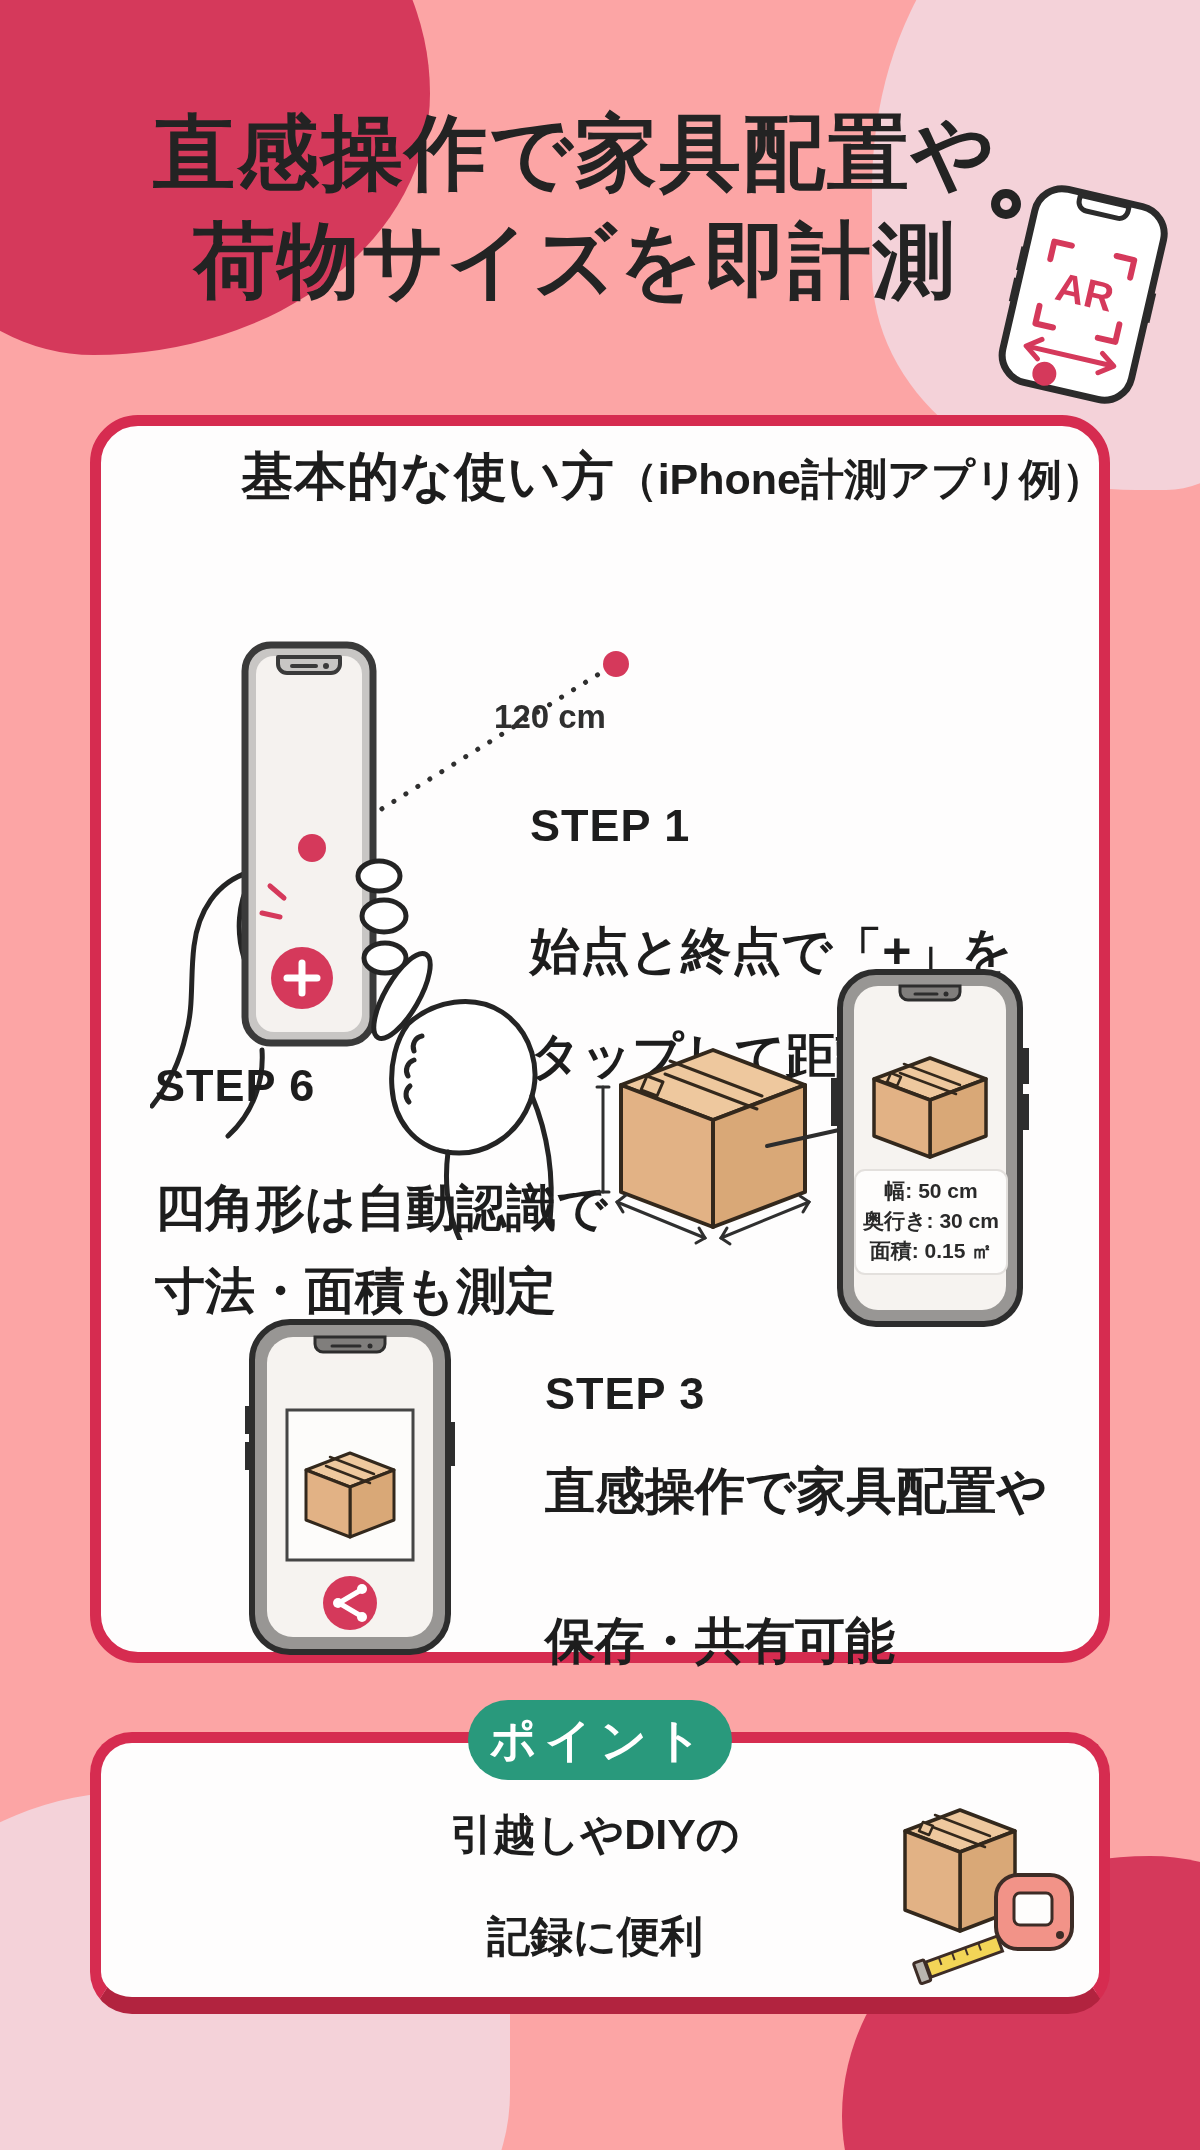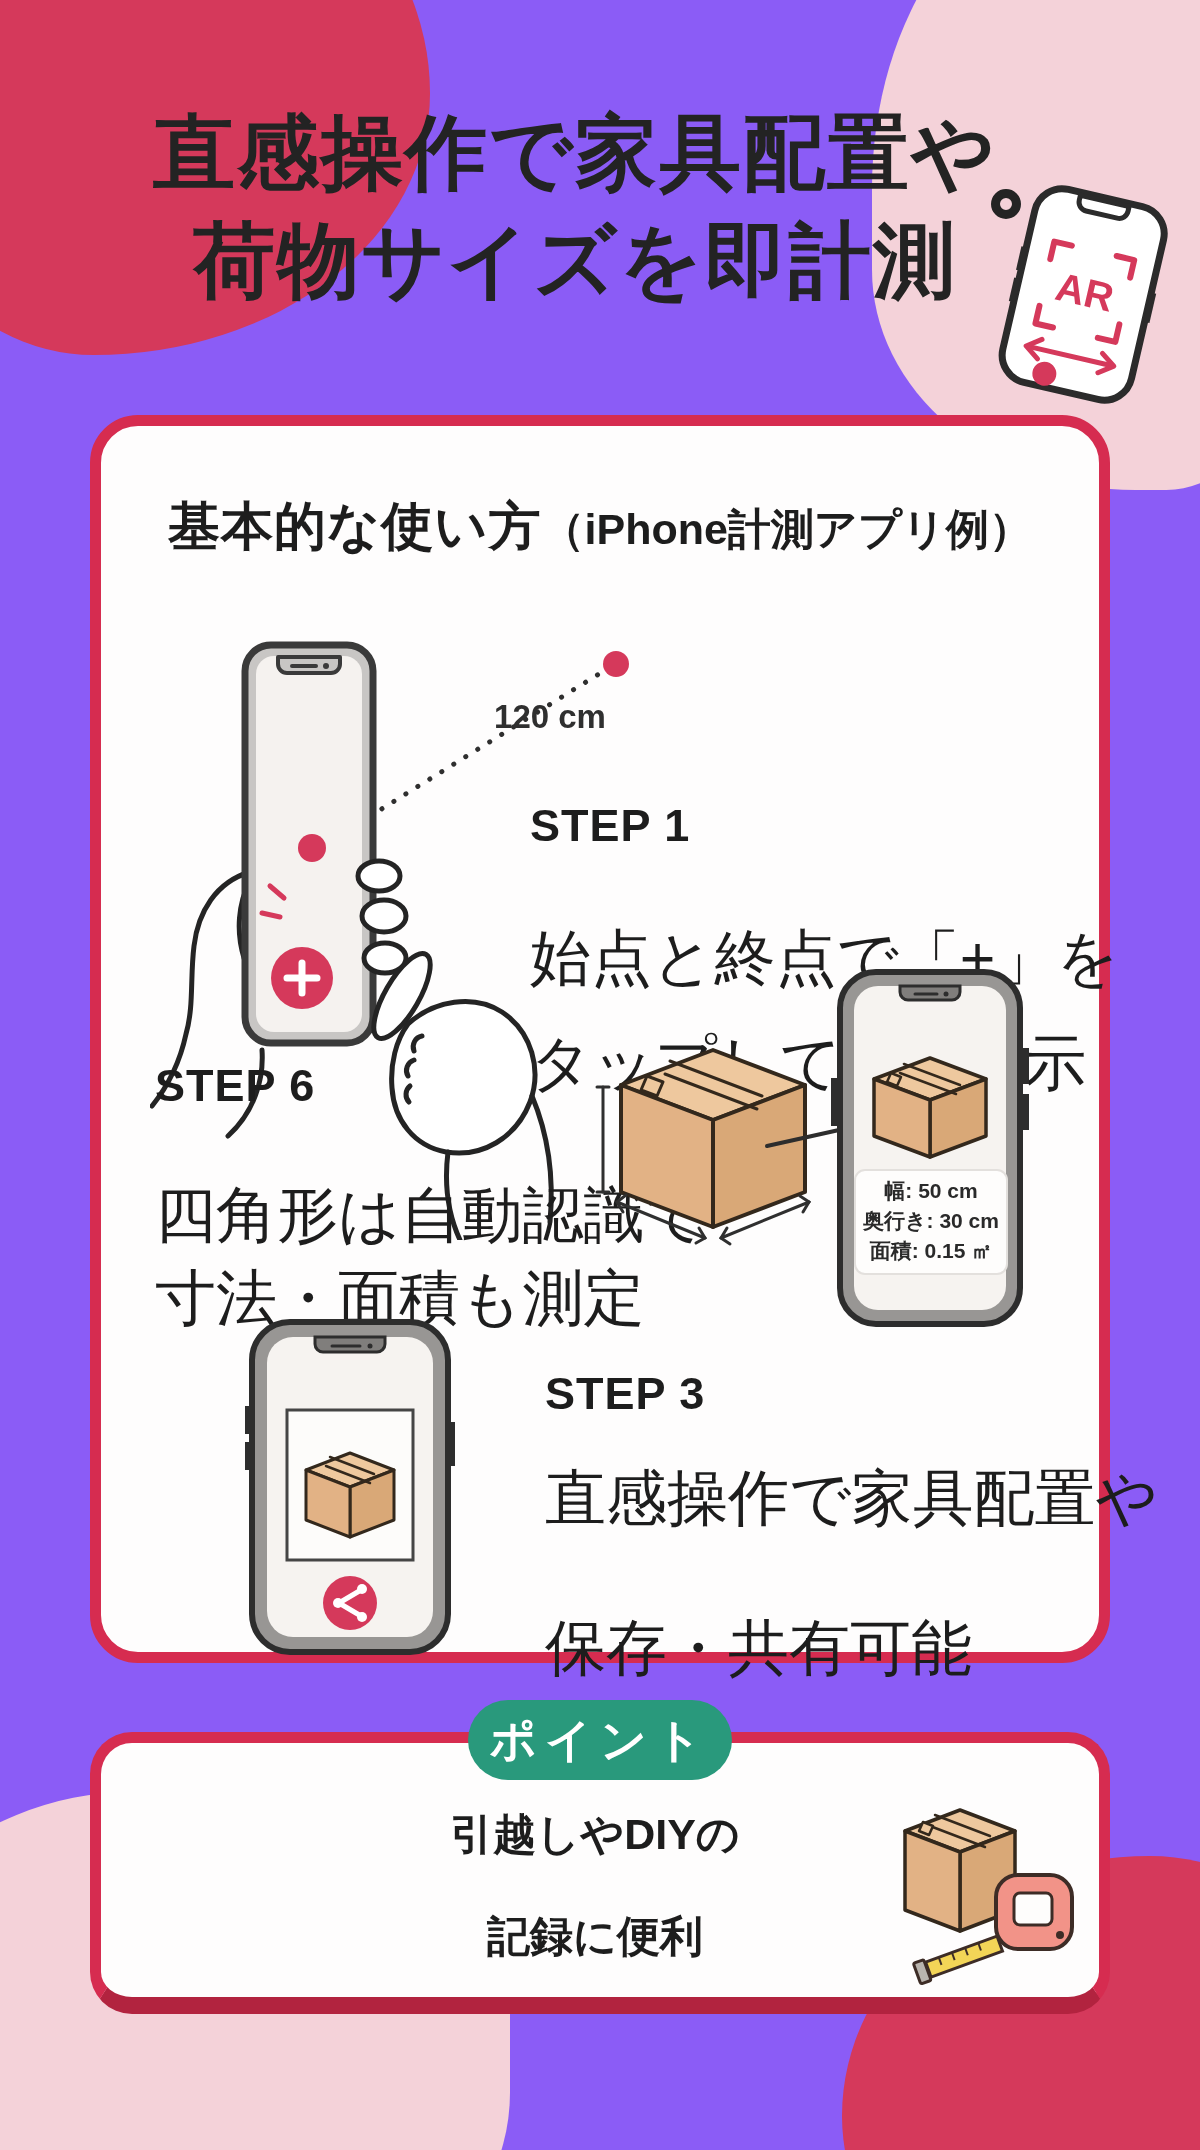--- a/index.html
+++ b/index.html
@@ -1,16 +1,16 @@
 <!DOCTYPE html>
 <html style="--crimson: #d5395b; --border_red: #d62c50; --border_red_dark: #b2233f; --pink: #f4d2d9; --green: #29997c; --ink: #1d1d1d; --title_ink: #232323; --box_top: #eec89e; --box_front: #e2b285; --box_side: #d9a877;"><head>
 <meta charset="utf-8">
 <style>
   html,body{margin:0;padding:0;background:#ffffff;}
-  .canvas{position:relative;width:1200px;height:2150px;margin:0 auto;background:#8b5cf6;overflow:hidden;
+  .canvas{position:relative;width:1200px;height:2150px;margin:0 auto;background:#fca5a5;overflow:hidden;
           font-family:"Liberation Sans","DejaVu Sans",sans-serif;color:var(--ink,#1d1d1d);}
   
   .blob{position:absolute;z-index:1;}
   .blob-tl{left:-150px;top:-190px;width:580px;height:545px;background:var(--crimson,#d5395b);
            border-radius:46% 54% 58% 42% / 42% 52% 48% 58%;}
   .blob-tr{left:872px;top:-130px;width:470px;height:620px;background:var(--pink,#f4d2d9);
            border-radius:52% 48% 40% 60% / 55% 45% 62% 38%;}
   .blob-bl{left:-170px;top:1792px;width:680px;height:560px;background:var(--pink,#f4d2d9);
            border-radius:48% 52% 55% 45% / 58% 42% 50% 50%;}
   .blob-br{left:842px;top:1856px;width:560px;height:500px;background:var(--crimson,#d5395b);
@@ -24,25 +24,25 @@
                border-radius:50%;box-sizing:border-box;z-index:2;}
   
   .card-frame{position:absolute;left:90px;top:415px;width:1020px;height:1248px;box-sizing:border-box;
               border:11px solid var(--border_red,#d62c50);border-radius:48px;background:#fefdfd;z-index:2;}
   .point-frame{position:absolute;left:90px;top:1732px;width:1020px;height:282px;box-sizing:border-box;
                border:11px solid var(--border_red,#d62c50);border-bottom:17px solid var(--border_red_dark,#b2233f);
                border-radius:42px;background:#fefdfd;z-index:2;}
   .badge{position:absolute;left:468px;top:1700px;width:264px;height:80px;background:var(--green,#29997c);
          border-radius:40px;z-index:4;text-align:center;line-height:80px;font-size:46px;font-weight:800;
          color:#ffffff;letter-spacing:8px;}
-  .heading{position:absolute;left:95px;top:492px;width:1010px;text-align:center;z-index:3;white-space:nowrap;}
+  .heading{position:absolute;left:95px;top:442px;width:1010px;text-align:right;z-index:3;white-space:nowrap;}
   .heading .main{font-size:52px;font-weight:900;letter-spacing:1px;}
   .heading .sub{font-size:43px;font-weight:800;}
   .step-label{position:absolute;font-size:45px;font-weight:900;letter-spacing:1px;z-index:3;white-space:nowrap;}
-  .step-line{position:absolute;font-size:61px;font-weight:400;z-index:3;white-space:nowrap;}
+  .step-line{position:absolute;font-size:50px;font-weight:700;z-index:3;white-space:nowrap;}
   .point-line{position:absolute;left:180px;width:830px;text-align:center;font-size:43px;font-weight:900;z-index:3;white-space:nowrap;}
   .illus{position:absolute;z-index:3;}
   svg text{font-family:"Liberation Sans","DejaVu Sans",sans-serif;}
   .svg-note{font-size:33px;font-weight:700;fill:#2f2f2f;}
   .readout{font-size:21px;font-weight:800;fill:#2a2a2a;}
   .ar-text{font-size:40px;font-weight:900;fill:var(--crimson,#d5395b);}
   .hand{fill:none;stroke:#242424;stroke-width:5;stroke-linecap:round;stroke-linejoin:round;}
   .handfill{fill:#ffffff;stroke:#242424;stroke-width:5;stroke-linecap:round;stroke-linejoin:round;}
   .boxline{stroke:#33281c;stroke-linejoin:round;stroke-linecap:round;}
   .meas{stroke:#2f2f2f;stroke-width:3;stroke-linecap:round;fill:none;}

